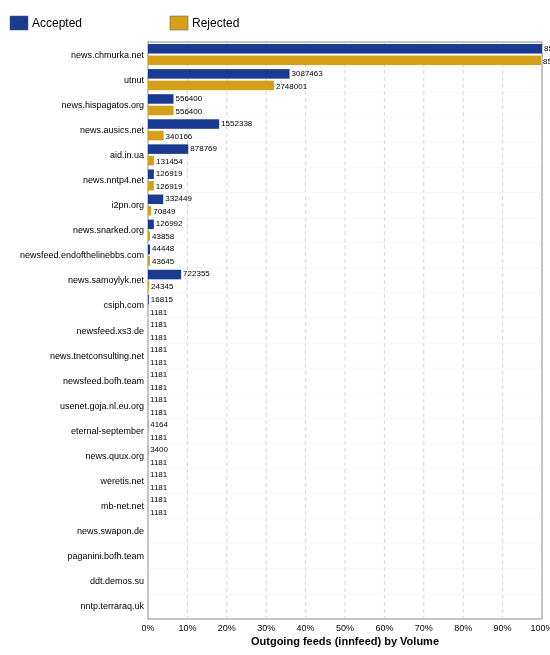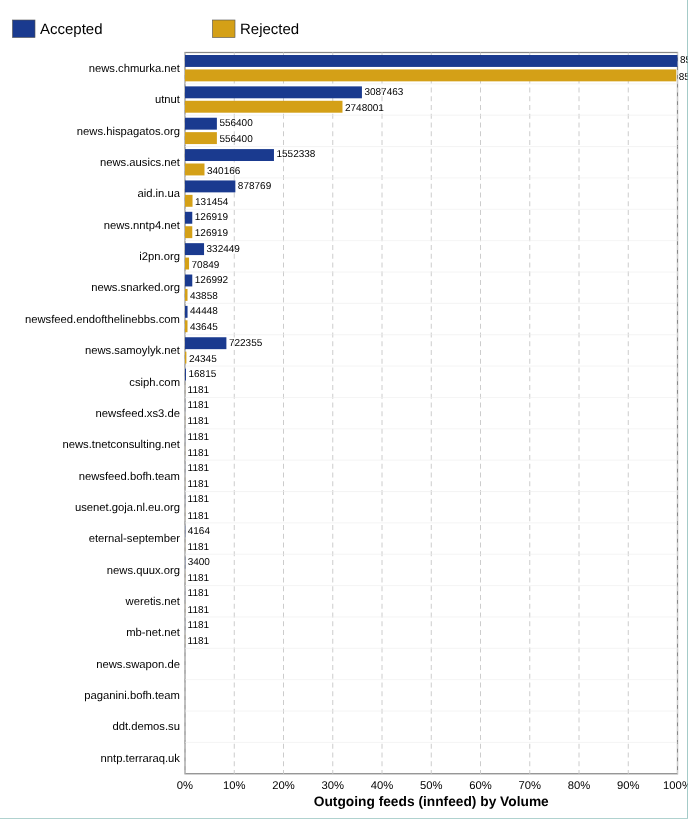--- a/index.html
+++ b/index.html
@@ -8,21 +8,21 @@
       font-family: Arial, sans-serif;
       font-size: 11px;
       width: 550px;
       height: 655px;
       overflow: hidden;
     }
   </style>
 </head>
 <body>
 
-<div id="main-chart" style="width:550px;height:655px;position:absolute;top:0;left:0;background:#0f766e;font-family:Arial,sans-serif;font-size:11px;">
+<div id="main-chart" style="width:550px;height:655px;position:absolute;top:0;left:0;background:#a21caf;font-family:Arial,sans-serif;font-size:11px;">
 <svg width="550" height="655" style="position: absolute; top: 0px; left: 0px;">
       <rect x="0" y="0" width="550" height="655" fill="#fff"></rect>
       <rect x="10" y="16" width="18" height="14" fill="#1a3a8f" stroke="#555" stroke-width="0.5"></rect>
       <text x="32" y="27" font-size="12" font-family="Arial,sans-serif">Accepted</text>
       <rect x="170" y="16" width="18" height="14" fill="#d4a017" stroke="#555" stroke-width="0.5"></rect>
       <text x="192" y="27" font-size="12" font-family="Arial,sans-serif">Rejected</text>
       <rect x="148" y="42" width="394" height="577" fill="#fff" stroke="#888" stroke-width="1"></rect>
       <line x1="148" y1="42" x2="148" y2="619" stroke="#ccc" stroke-width="0.8" stroke-dasharray="4,3"></line>
       <line x1="187.4" y1="42" x2="187.4" y2="619" stroke="#ccc" stroke-width="0.8" stroke-dasharray="4,3"></line>
       <line x1="226.8" y1="42" x2="226.8" y2="619" stroke="#ccc" stroke-width="0.8" stroke-dasharray="4,3"></line>

